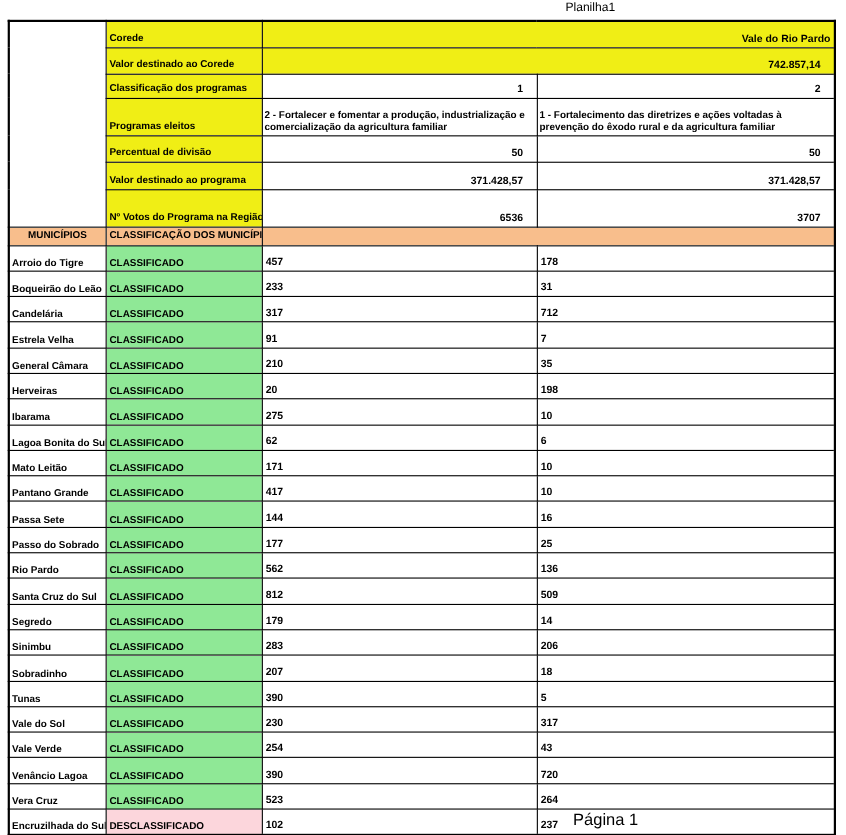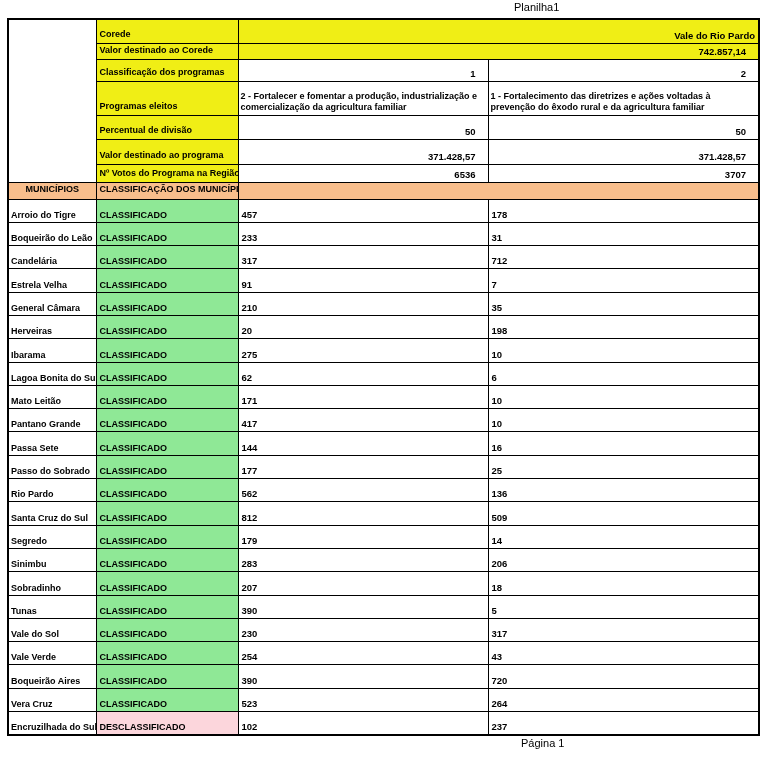--- a/index.html
+++ b/index.html
@@ -10,44 +10,44 @@
     font-family:"Liberation Sans", sans-serif;
     color:#000;
     overflow:hidden;
   }
   .sheet-title {
     position:absolute; top:1px; left:514px;
     font-size:11px; font-weight:normal; color:#000;
   }
   .page-footer {
     position:absolute; top:737px; left:521px;
-    font-size:11px; font-weight:normal; color:#000; z-index:3;text-align:center;
+    font-size:15px; font-weight:normal; color:#000; z-index:3;text-align:center;
   }
   table.sheet {
     position:absolute; left:7px; top:18px; width:751px;
     border-collapse:collapse; table-layout:fixed;
     border:2px solid #000;
   }
   td {
     border:1px solid #000;
     vertical-align:bottom;
     font-weight:bold;
     font-size:9.5px;
     padding:1px 3px 2px 3px;
     overflow:hidden;
     white-space:nowrap;
   }
   
   tr.r-corede   { height:24px; }
-  tr.r-valorc   { height:16px; }
+  tr.r-valorc   { height:24px; }
   tr.r-classif  { height:22px; }
   tr.r-prog     { height:26px; }
   tr.r-perc     { height:24px; }
   tr.r-valorp   { height:25px; }
-  tr.r-votos    { height:18px; }
+  tr.r-votos    { height:34px; }
   tr.r-cols     { height:17px; }
   tr.m-row      { height:23.3px; }
 
   .lbl {
     background:var(--yellow,#F0EE15);
     text-align:left; font-size:9px; padding-bottom:4px;
   }
   .yellow-bg { background:var(--yellow,#F0EE15); }
   .center { text-align:right; }
   .val-r { text-align:right; padding-right:12px; }
@@ -254,21 +254,21 @@
   </tr>
 
   <tr class="m-row">
     <td class="name-cell">Vale Verde</td>
     <td class="status-cell st-green">CLASSIFICADO</td>
     <td class="num-cell">254</td>
     <td class="num-cell">43</td>
   </tr>
 
   <tr class="m-row">
-    <td class="name-cell">Boqueirão Aires</td>
+    <td class="name-cell">Venâncio Lagoa</td>
     <td class="status-cell st-green">CLASSIFICADO</td>
     <td class="num-cell">390</td>
     <td class="num-cell">720</td>
   </tr>
 
   <tr class="m-row">
     <td class="name-cell">Vera Cruz</td>
     <td class="status-cell st-green">CLASSIFICADO</td>
     <td class="num-cell">523</td>
     <td class="num-cell">264</td>

